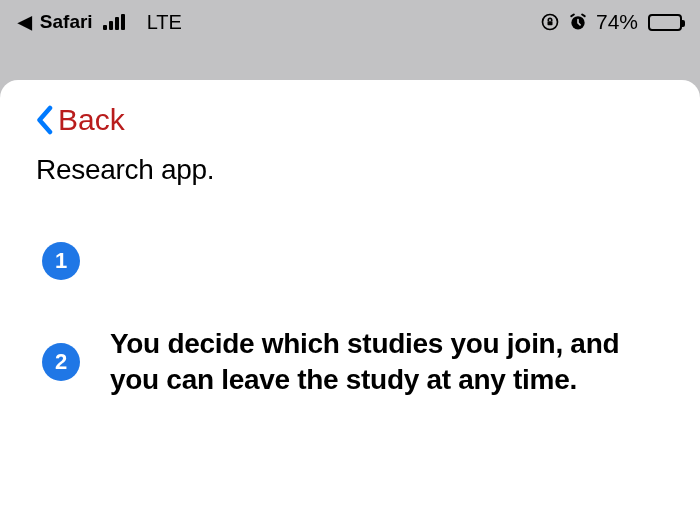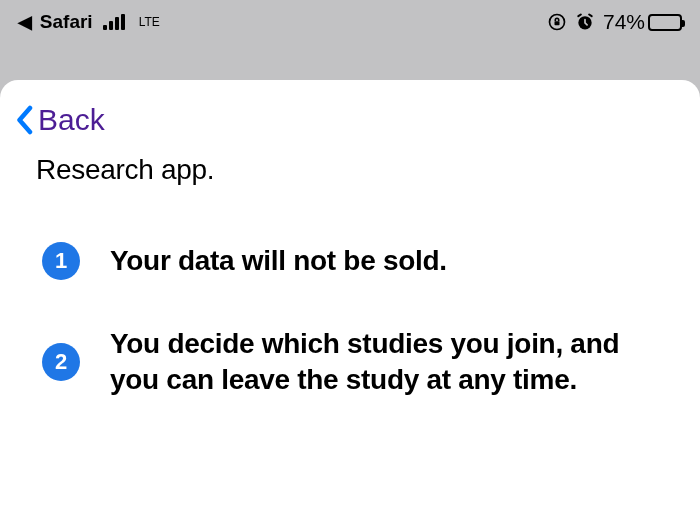--- a/index.html
+++ b/index.html
@@ -37,24 +37,24 @@
     }
     .signal-bars span {
       width: 4px;
       background: #000;
       border-radius: 1px;
     }
     .signal-bars span:nth-child(1){ height:5px; }
     .signal-bars span:nth-child(2){ height:9px; }
     .signal-bars span:nth-child(3){ height:13px; }
     .signal-bars span:nth-child(4){ height:16px; }
-    .lte { font-size: 12px; font-weight: 500; margin-left: 8px;}
+    .lte { font-size: 20px; font-weight: 500; margin-left: 16px;}
     .time { font-size: 22px; font-weight: 600; }
     .lock-icon svg, .alarm-icon svg { display:block; }
-    .battery-wrap { display:flex; align-items:center; gap:3px; }
+    .battery-wrap { display:flex; align-items:center; gap:10px; }
     .battery-pct { font-size: 21px; font-weight: 500; }
     .battery {
       width: 34px; height: 17px;
       border: 2px solid #000;
       border-radius: 4px;
       position: relative;
       padding: 2px;
     }
     .battery::after {
       content:"";
@@ -74,27 +74,28 @@
       position: absolute;
       top: 80px;
       left: 0; right: 0; bottom: 0;
       background: #fff;
       border-radius: 18px 18px 0 0;
       padding-top: 18px;
     }
     .nav-back {
       display: flex;
       align-items: center;
-      color: #4c1d95;
+      color: #b91c1c;
       font-size: 30px;
       font-weight: 400;
       padding-left: 14px;
       height: 44px;
       cursor: pointer;
       width: fit-content;
+      margin-left: 20px;
     }
     .nav-back svg { margin-right: 4px; }
     .content {
       padding: 12px 56px 0 36px;
     }
     .trail-text {
       font-size: 28px;
       color: #000;
       letter-spacing: -0.3px;
       margin-bottom: 56px;
@@ -177,21 +178,20 @@
       <path d="M10 2 L3 10 L10 18" stroke="#007aff" stroke-width="3" fill="none" stroke-linecap="round" stroke-linejoin="round"></path>
     </svg>
     <span>Back</span>
   </div>
 
   <div class="content">
     <div class="trail-text">Research app.</div>
 
     <div class="point-row">
       <div class="badge">1</div>
-      <div class="point-text">Your data will not be sold.</div>
     </div>
 
     <div class="point-row align-center">
       <div class="badge">2</div>
       <div class="point-text">You decide which studies you join, and you can leave the study at any time.</div>
     </div>
   </div>
 </div>
 
 </body></html>

